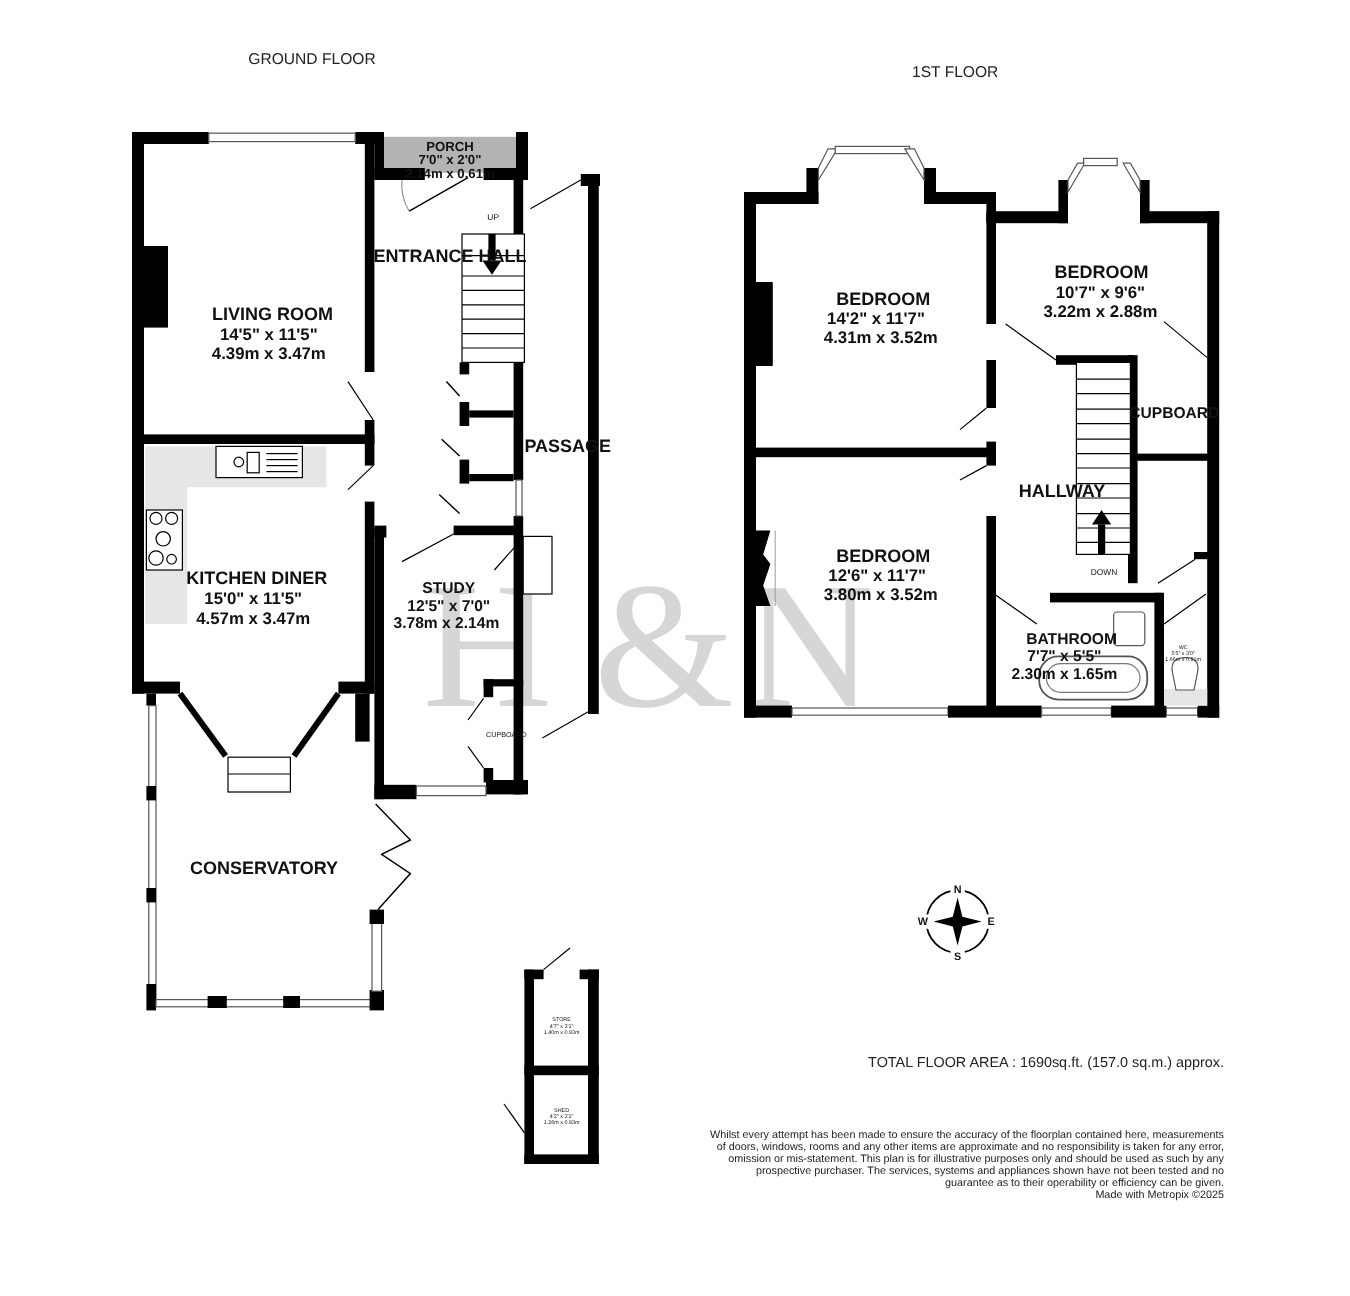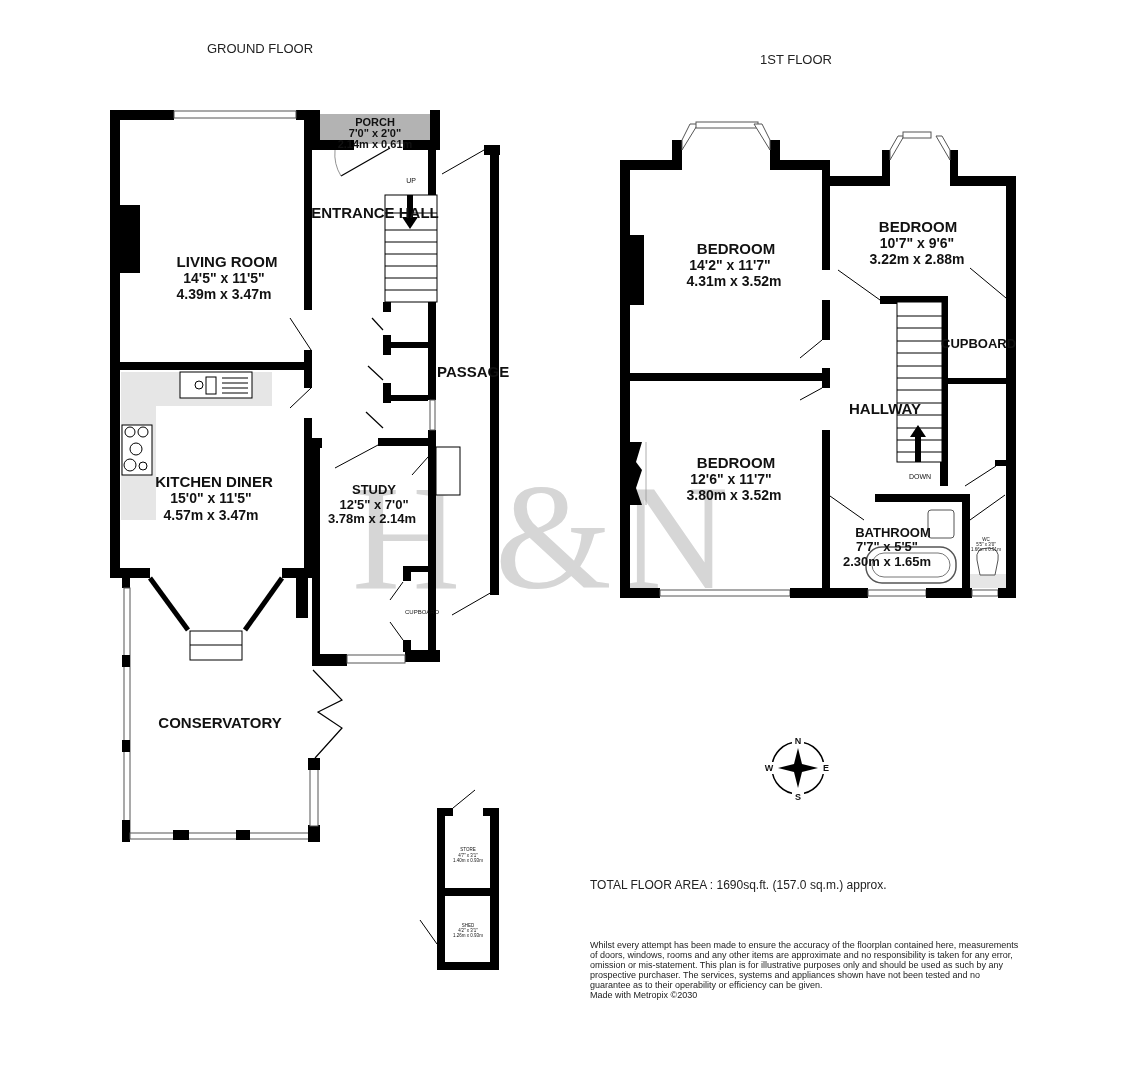--- a/index.html
+++ b/index.html
@@ -11,21 +11,21 @@
   .sm{font-size:7px;}
   .xs{font-size:4.5px;}
   .floor{font-size:13px;fill:#222;}
   .wm{font-family:"Liberation Serif",serif;fill:#d6d6d6;font-size:150px;}
   .wall{fill:#000;}
   .win{fill:#fff;stroke:#555;stroke-width:1;}
   .door{fill:none;stroke:#000;stroke-width:1.2;}
   .arc{fill:none;stroke:#777;stroke-width:0.8;}
   .thin{fill:none;stroke:#000;stroke-width:1;}
   .stair{fill:#fff;stroke:#000;stroke-width:1;}
-  .footer{position:absolute;left:590px;width:430px;text-align:left;color:#222;}
+  .footer{position:absolute;left:590px;width:430px;text-align:right;color:#222;}
   .total{top:878px;font-size:12px;}
   .disc{top:940px;font-size:9px;line-height:10px;}
 </style>
 </head>
 <body>
 
 <svg width="1125" height="1080" viewBox="0 0 1125 1080">
 
   <g>
     <text class="wm" x="352" y="588">H</text>
@@ -297,14 +297,14 @@
     <text class="t" font-size="9" font-weight="bold" x="798" y="744" text-anchor="middle">N</text>
     <text class="t" font-size="9" font-weight="bold" x="826" y="771" text-anchor="middle">E</text>
     <text class="t" font-size="9" font-weight="bold" x="798" y="800" text-anchor="middle">S</text>
     <text class="t" font-size="9" font-weight="bold" x="769" y="771" text-anchor="middle">W</text>
   </g>
 </svg>
 
 <div class="footer total">TOTAL FLOOR AREA : 1690sq.ft. (157.0 sq.m.) approx.</div>
 <div class="footer disc">
   <span>Whilst every attempt has been made to ensure the accuracy of the floorplan contained here, measurements of doors, windows, rooms and any other items are approximate and no responsibility is taken for any error, omission or mis-statement. This plan is for illustrative purposes only and should be used as such by any prospective purchaser. The services, systems and appliances shown have not been tested and no guarantee as to their operability or efficiency can be given.</span><br>
-  <span>Made with Metropix ©2030</span>
+  <span>Made with Metropix ©2025</span>
 </div>
 
 </body></html>

